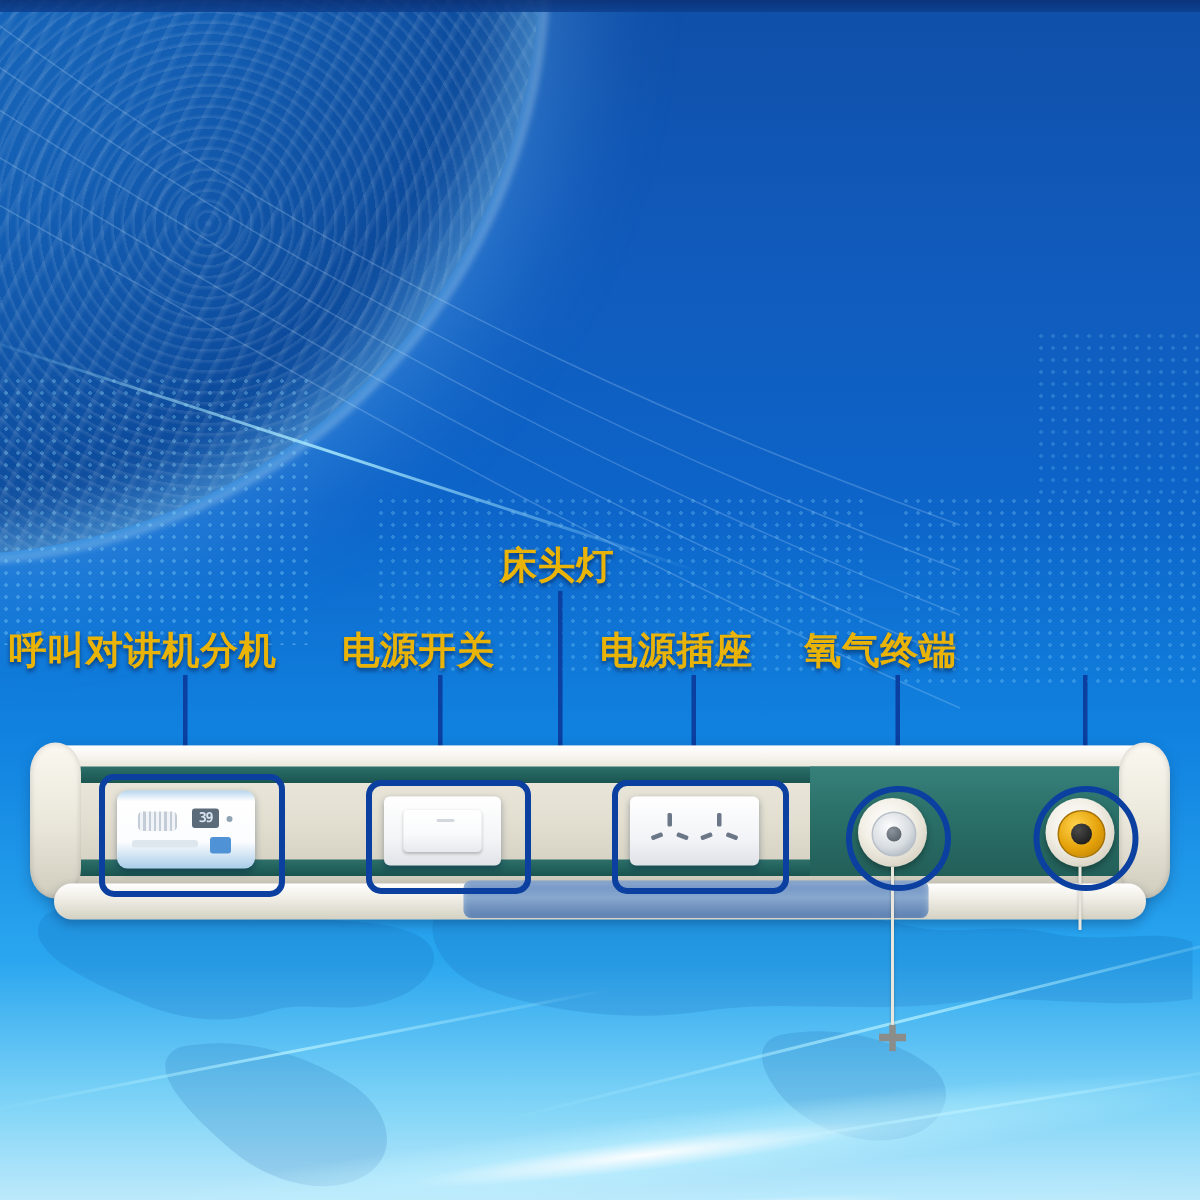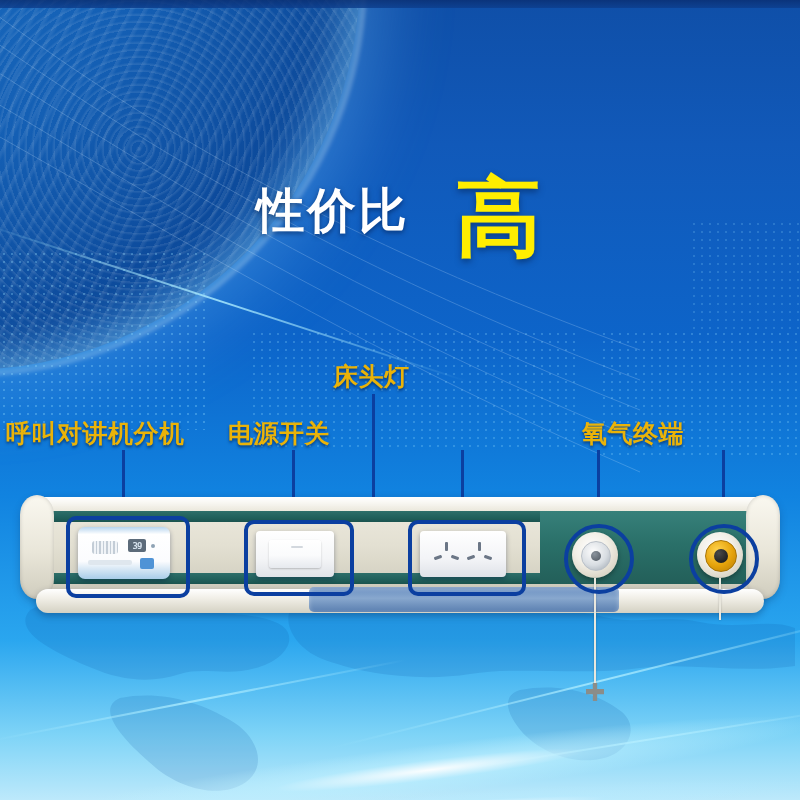--- a/index.html
+++ b/index.html
@@ -265,36 +265,34 @@
   <div class="streak" style="left:320px;top:680px;width:560px;transform:rotate(-14deg);"></div>
   <div class="streak" style="left:-20px;top:700px;width:430px;transform:rotate(-11deg);"></div>
   <div class="streak" style="left:430px;top:740px;width:420px;transform:rotate(-9deg);"></div>
 
   <div class="swoosh"></div>
   <div class="swoosh2"></div>
 
   <div class="bg-topband"></div>
 
 
-  <div class="sub">
-    <span class="s1">性价比</span><span class="gap"></span><span class="s2">高</span>
-  </div>
 
   <div class="label" style="left:6px;top:417px;">呼叫对讲机分机</div>
   <div class="leader" style="left:122px;top:450px;height:62px;"></div>
 
   <div class="label" style="left:228px;top:417px;">电源开关</div>
   <div class="leader" style="left:292px;top:450px;height:70px;"></div>
 
   <div class="label" style="left:333px;top:360px;">床头灯</div>
   <div class="leader" style="left:372px;top:394px;height:212px;"></div>
 
+  <div class="label" style="left:400px;top:417px;">电源插座</div>
   <div class="leader" style="left:461px;top:450px;height:70px;"></div>
 
-  <div class="label" style="left:536px;top:417px;margin-left:46px;">氧气终端</div>
+  <div class="label" style="left:536px;top:417px;">氧气终端</div>
   <div class="leader" style="left:597px;top:450px;height:84px;"></div>
 
   <div class="leader" style="left:722px;top:450px;height:84px;"></div>
 
   <div class="panel">
     <div class="panel-body">
       <div class="panel-top-hl"></div>
       <div class="stripe top"></div>
       <div class="stripe bot"></div>
       <div class="teal-block"></div>

